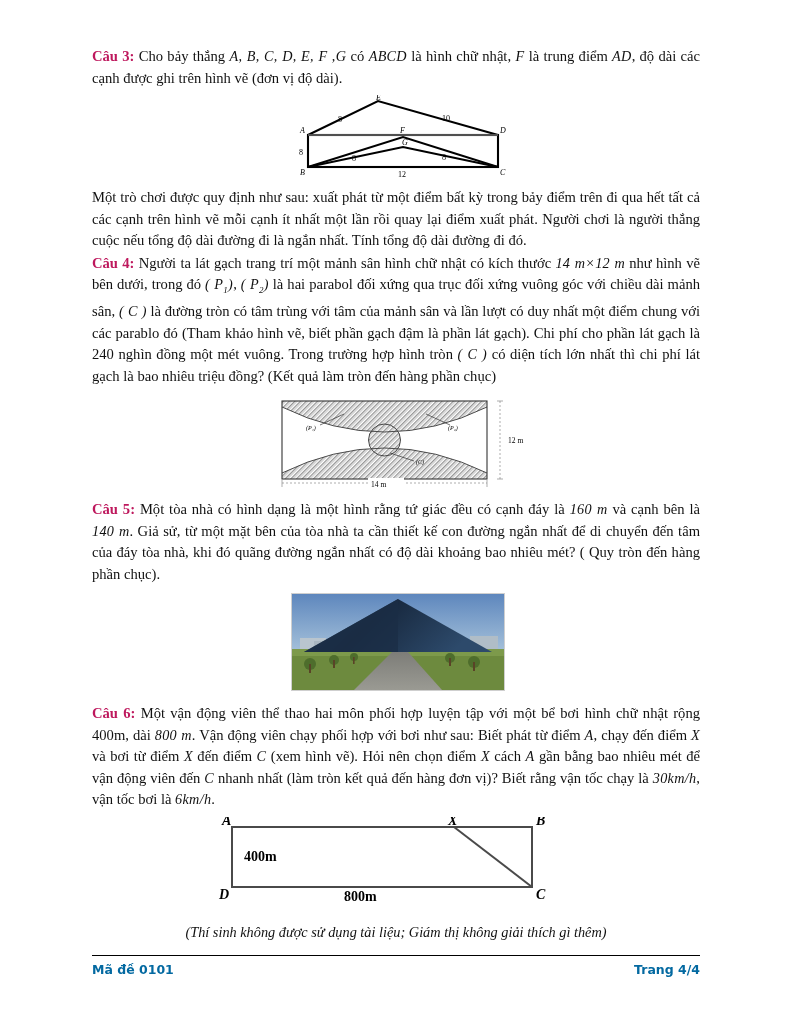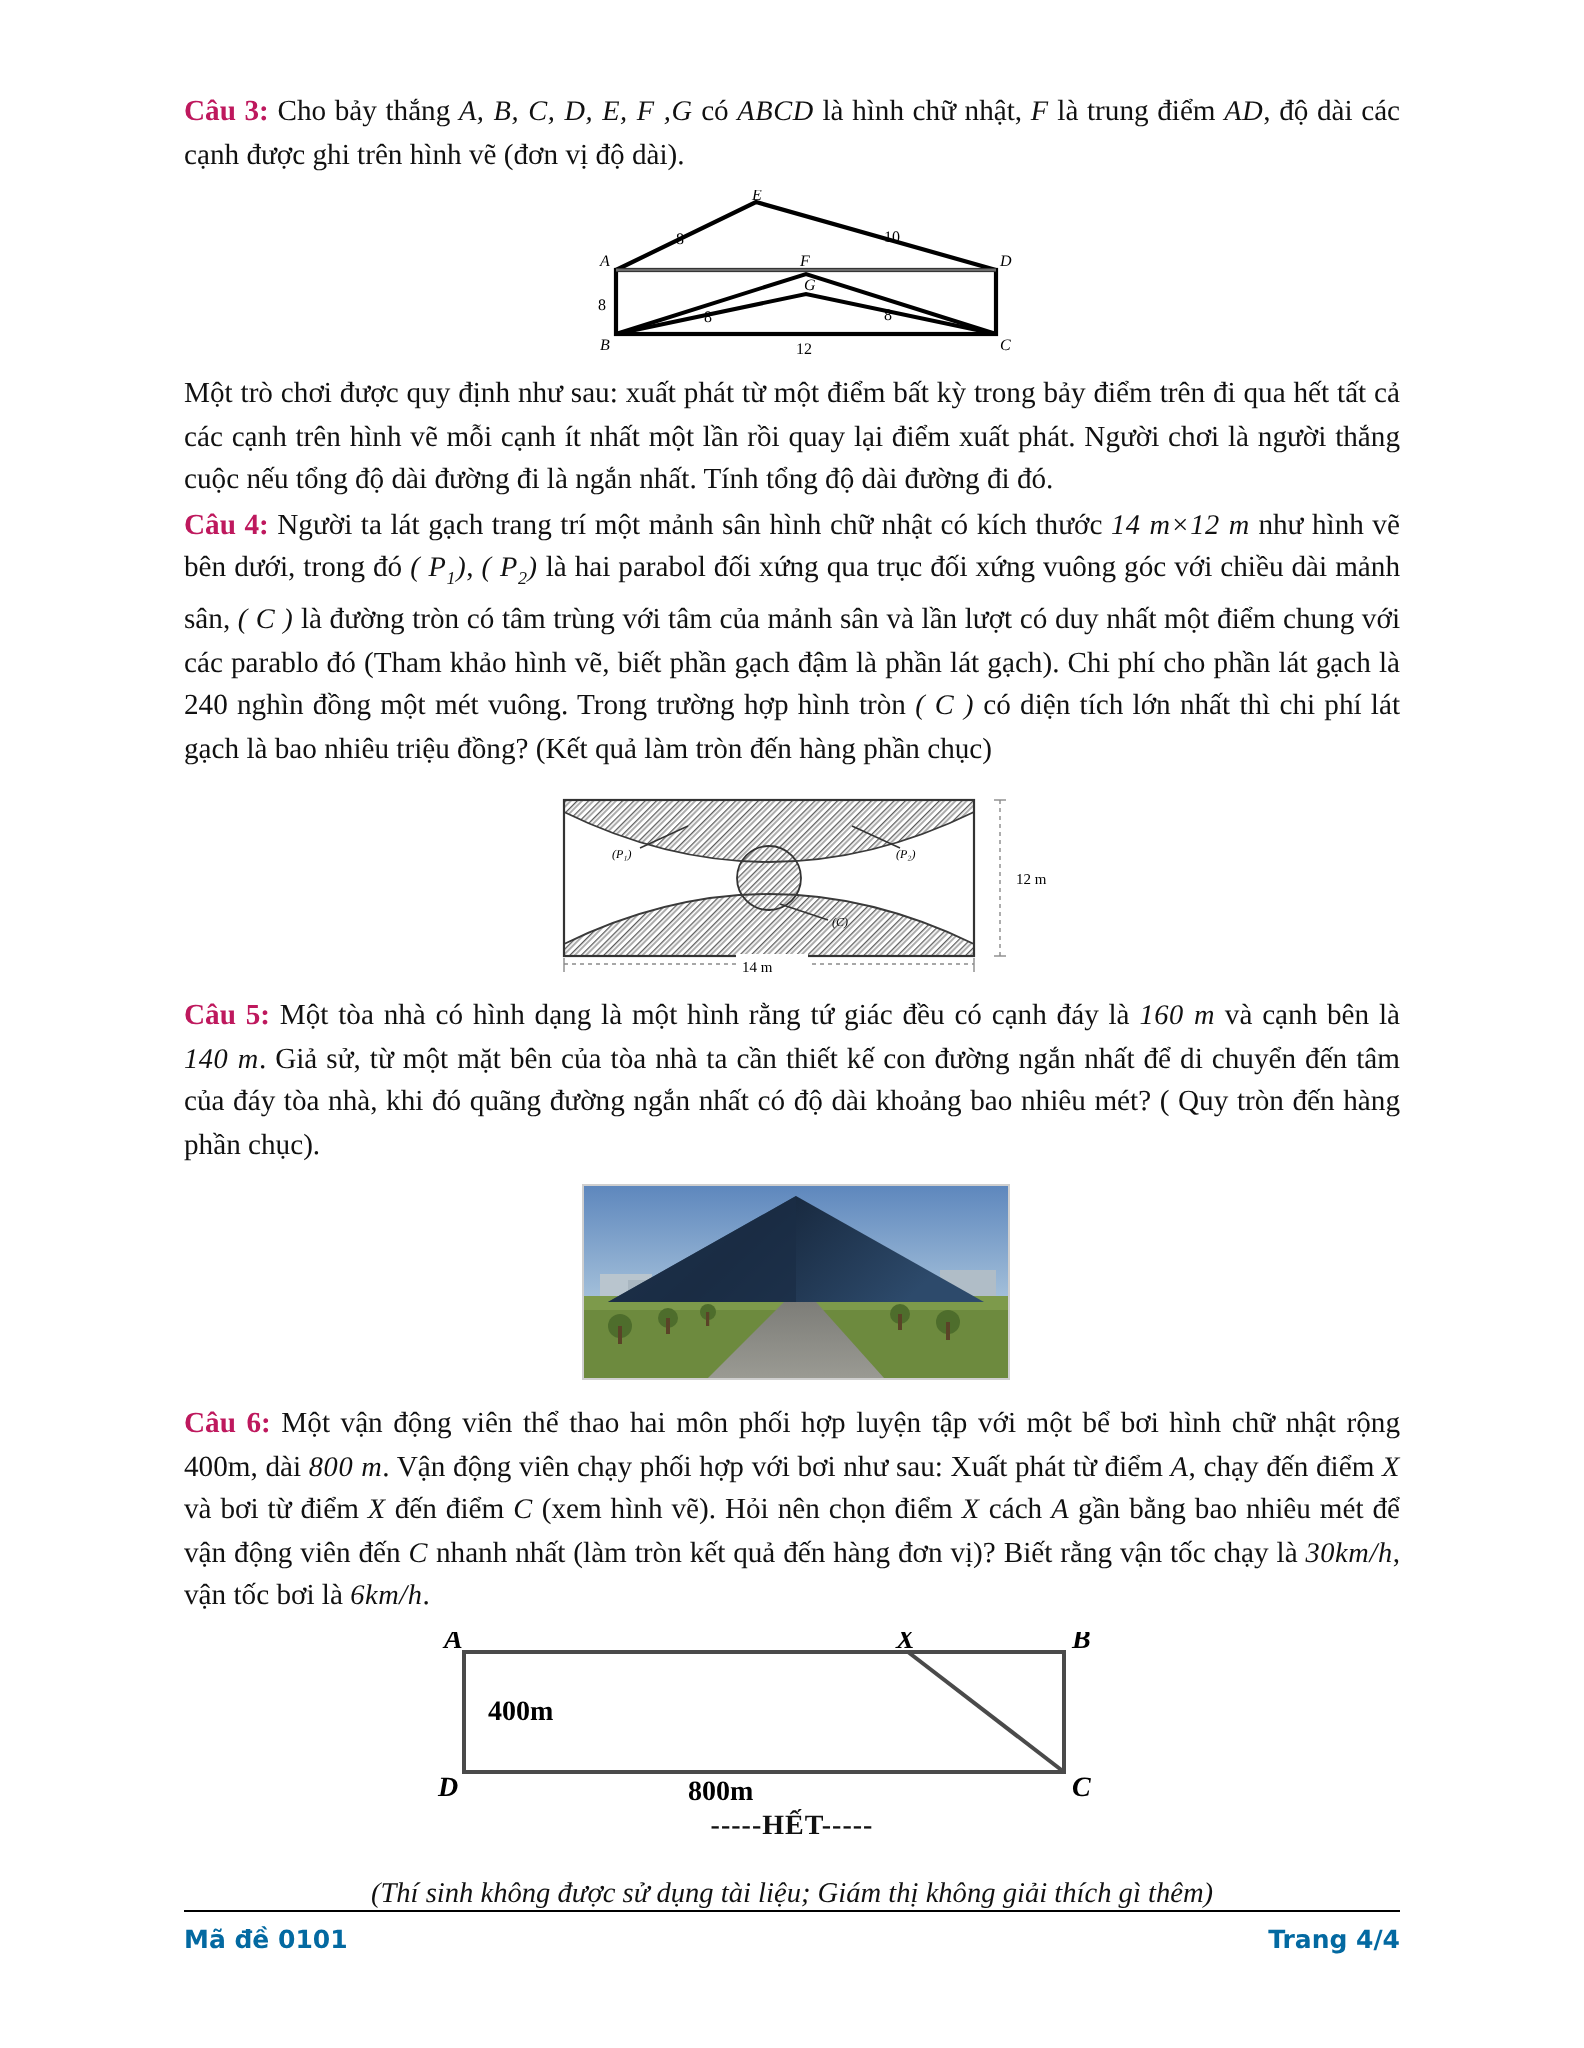--- a/index.html
+++ b/index.html
@@ -298,21 +298,21 @@
             <circle cx="182" cy="68" r="6"></circle>
               <rect x="181" y="68" width="2" height="9" fill="#5a4327"></rect>
           </g>
         </svg>
       </div>
     </div>
 
     <p class="para">
       <span class="qlabel">Câu 6:</span>
       <span>Một vận động viên thể thao hai môn phối hợp luyện tập với một bể bơi hình chữ nhật rộng 400m, dài</span>
-      <span class="mathit nowrap">800 m</span><span>. Vận động viên chạy phối hợp với bơi như sau: Xuất phát từ điểm</span>
+      <span class="mathit nowrap">800 m</span><span>. Vận động viên chạy phối hợp với bơi như sau: Biết phát từ điểm</span>
       <span class="mathit">A</span><span>, chạy đến điểm</span>
       <span class="mathit">X</span>
       <span>và bơi từ điểm</span>
       <span class="mathit">X</span>
       <span>đến điểm</span>
       <span class="mathit">C</span>
       <span>(xem hình vẽ). Hỏi nên chọn điểm</span>
       <span class="mathit">X</span>
       <span>cách</span>
       <span class="mathit">A</span>
@@ -334,21 +334,20 @@
         <text x="344" y="8" font-size="14" font-style="italic" font-weight="bold">B</text>
         <text x="344" y="82" font-size="14" font-style="italic" font-weight="bold">C</text>
         <text x="27" y="82" font-size="14" font-style="italic" font-weight="bold">D</text>
         <text x="256" y="8" font-size="14" font-style="italic" font-weight="bold">X</text>
 
         <text x="52" y="44" font-size="14" font-weight="bold">400m</text>
         <text x="152" y="84" font-size="14" font-weight="bold">800m</text>
       </svg>
     </div>
 
-    <p class="het">-----HẾT-----</p>
     <p class="note">(Thí sinh không được sử dụng tài liệu; Giám thị không giải thích gì thêm)</p>
 
   </div>
 
   <div class="footer-rule"></div>
   <div class="footer">
     <span>Mã đề 0101</span>
     <span>Trang 4/4</span>
   </div>
 </div>

